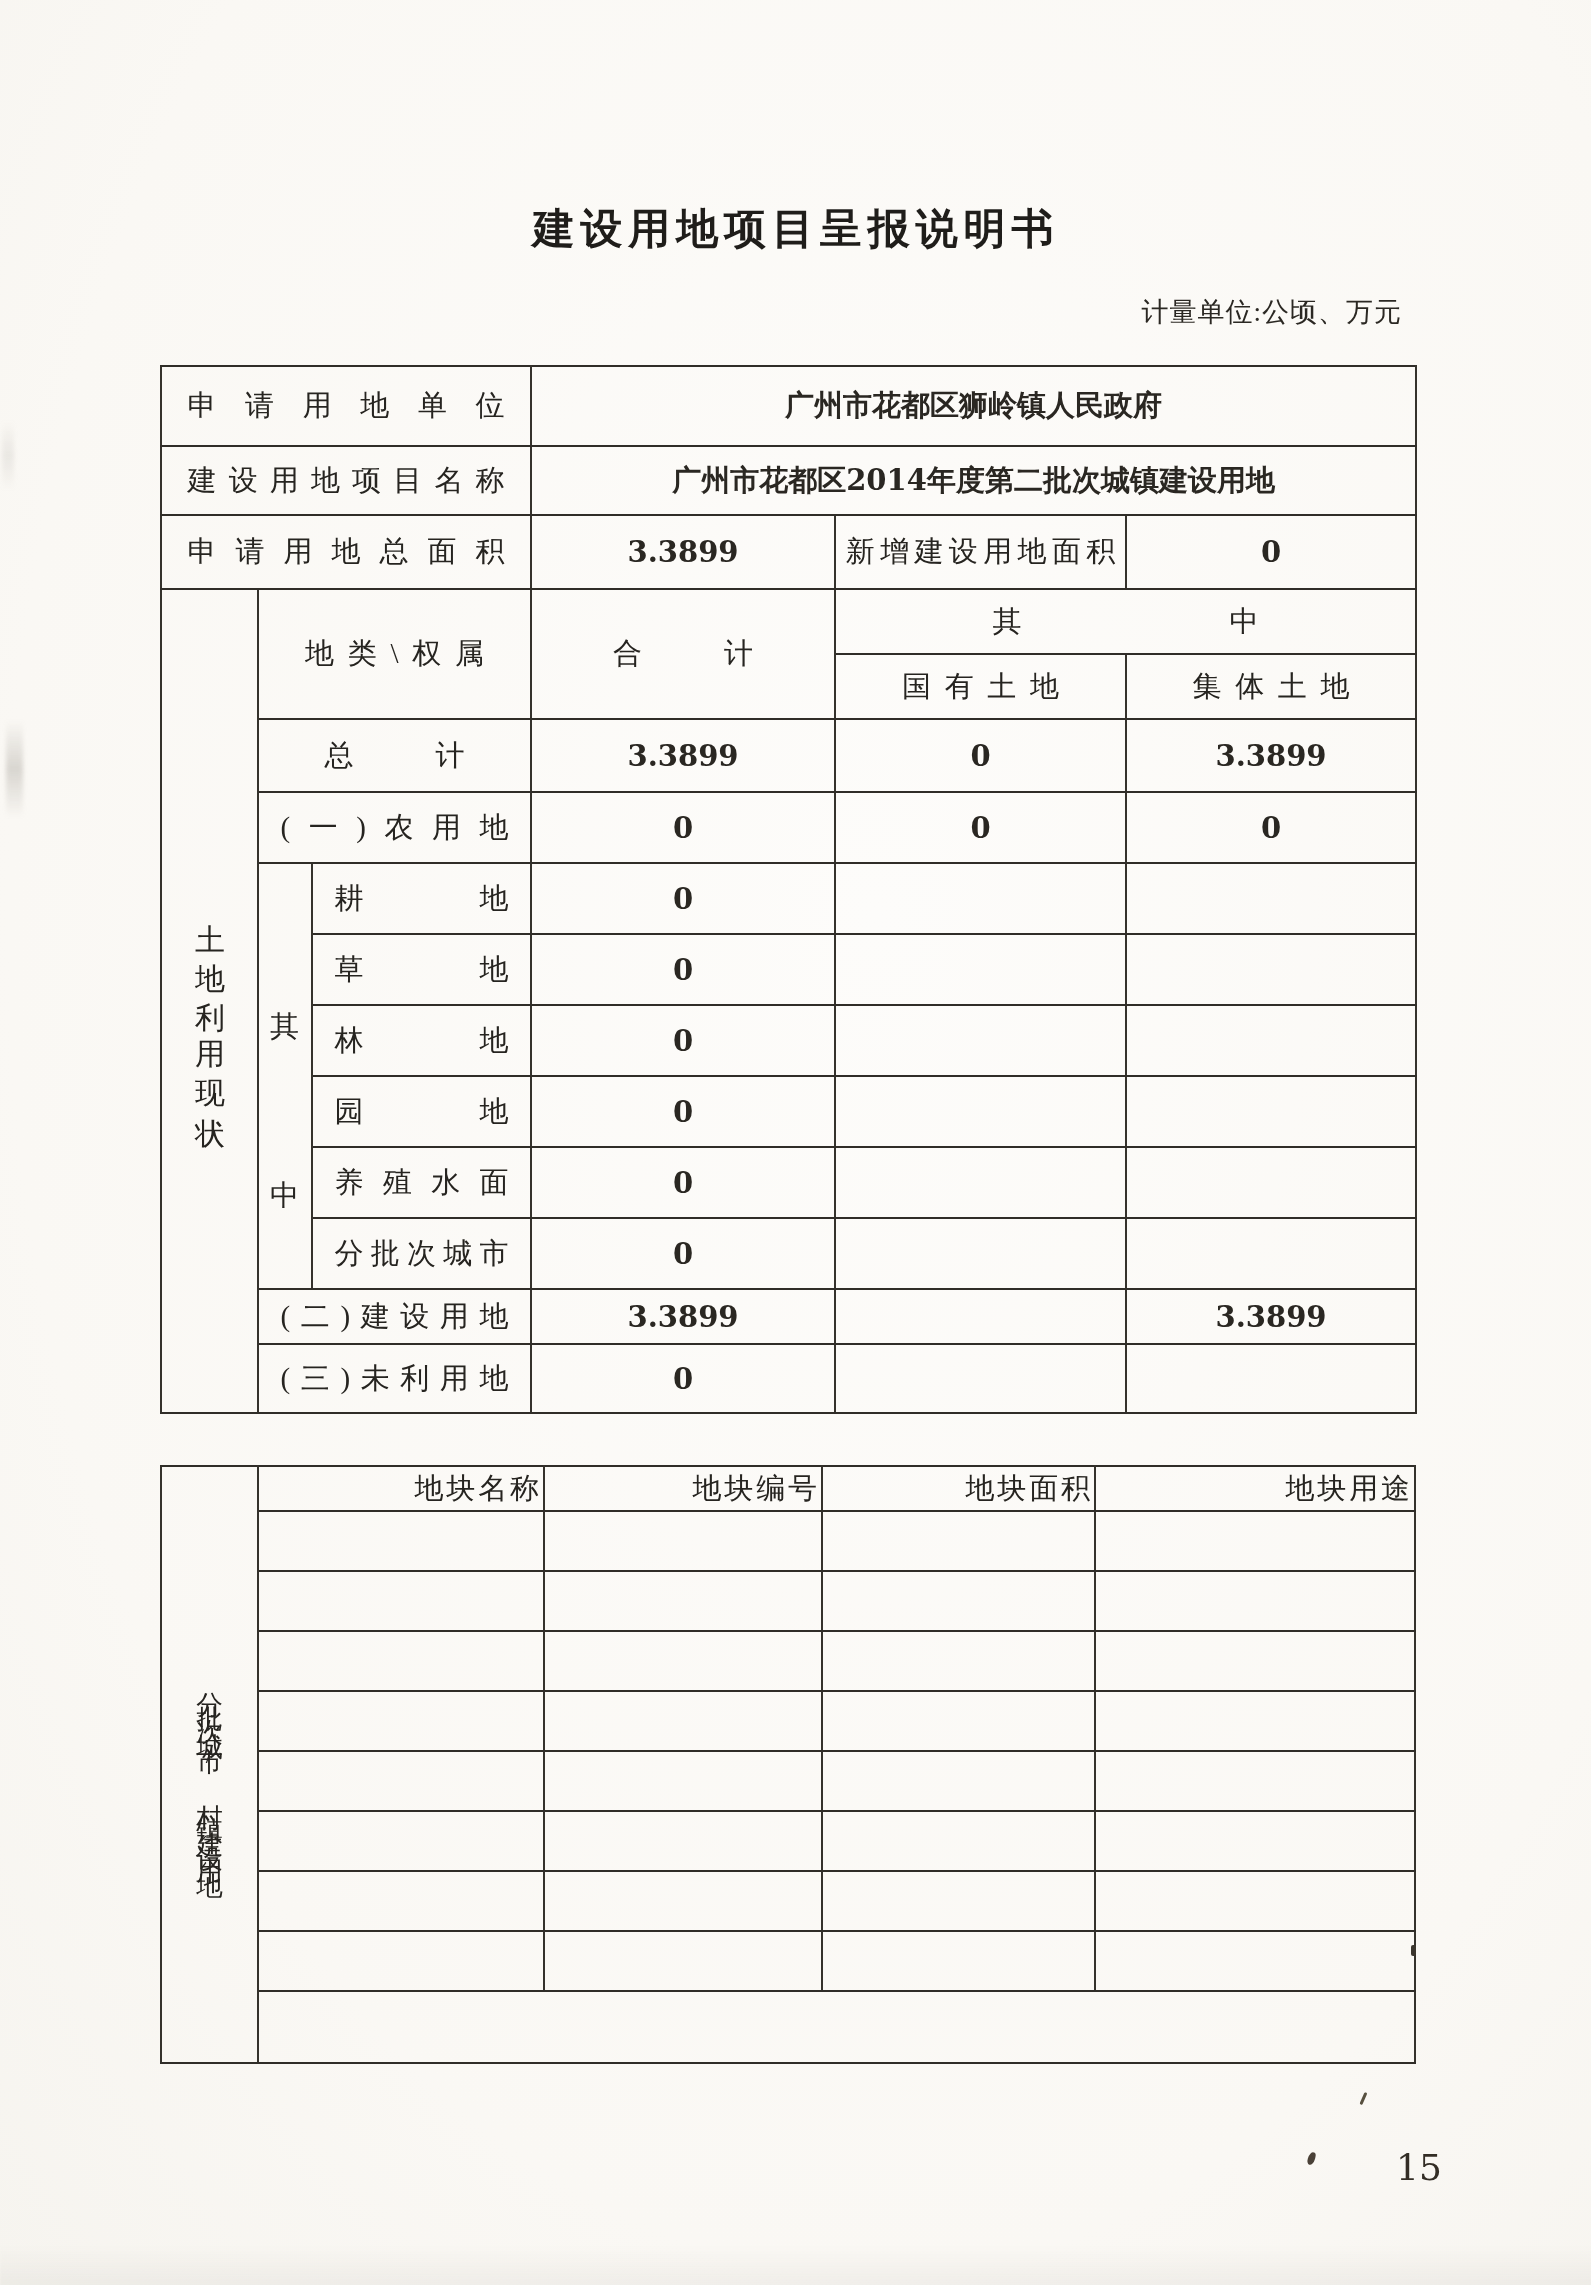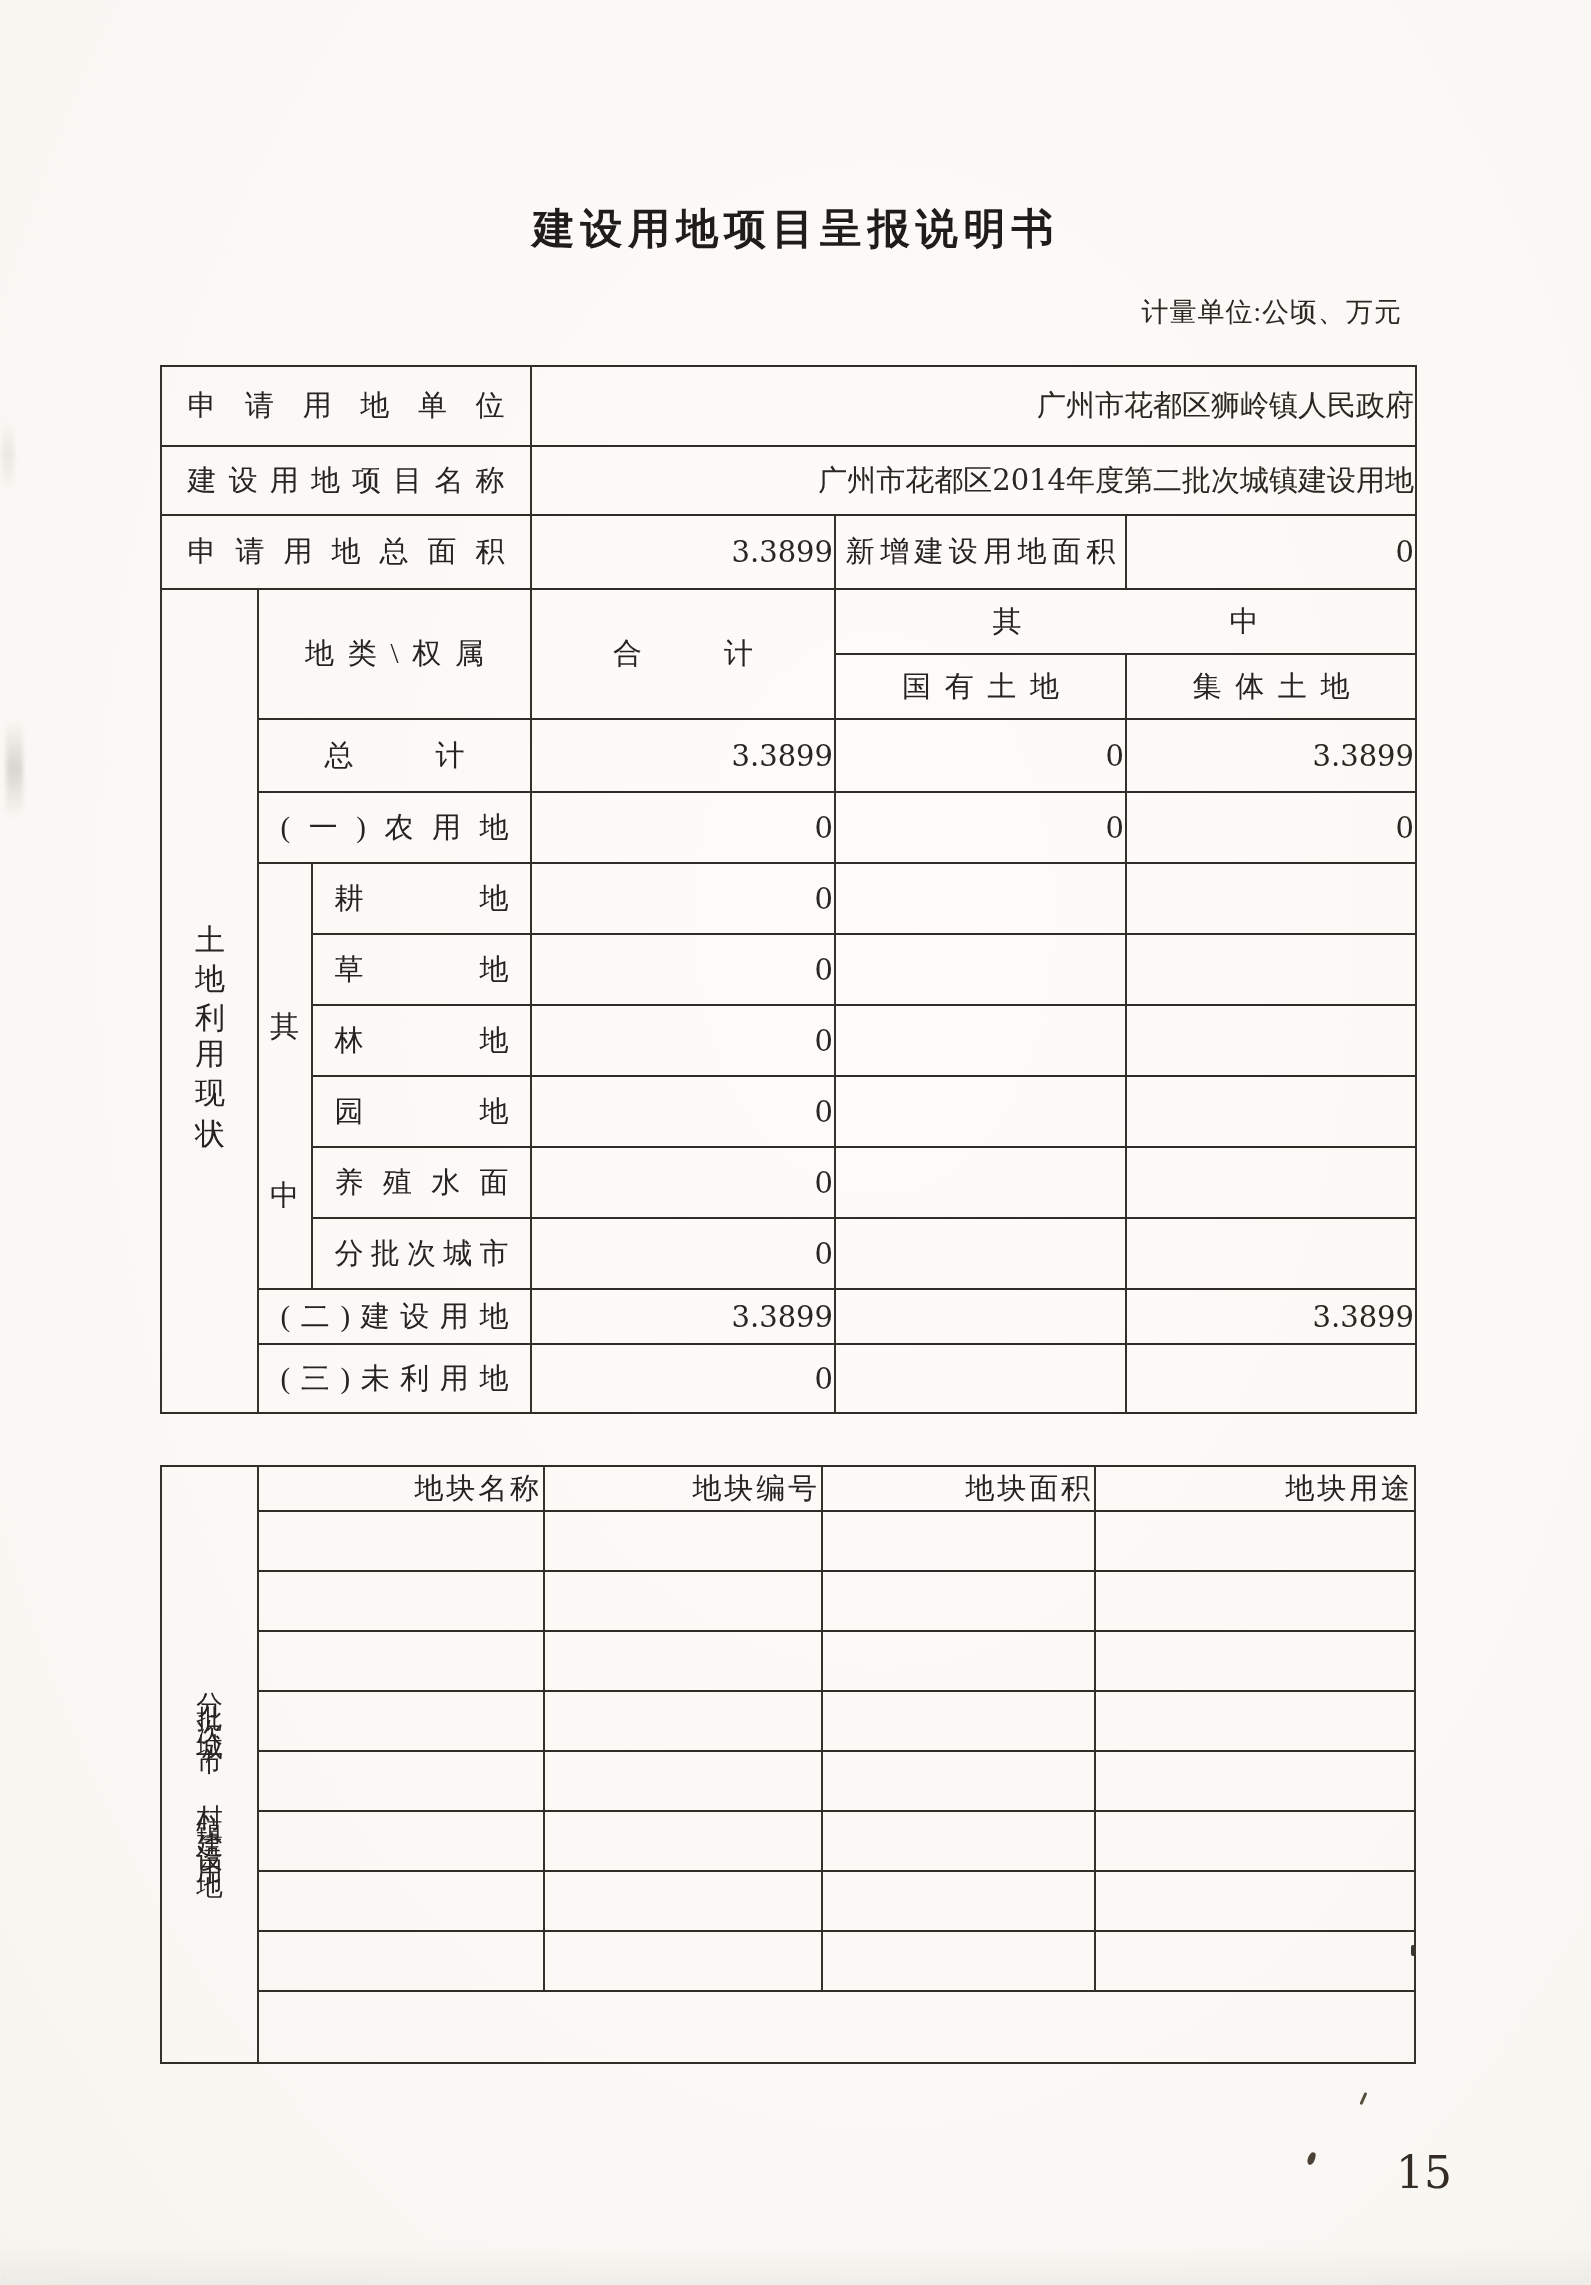--- a/index.html
+++ b/index.html
@@ -39,34 +39,34 @@
 
   .spread{ text-align:justify; text-align-last:justify; padding:0 25.5px; }
   .spread-sm{ text-align:justify; text-align-last:justify; padding:0 21.6px; }
   .spread-xs{ text-align:justify; text-align-last:justify; padding:0 9.8px; font-size:28px; }
   .center{ text-align:center; }
   .g14 span{ letter-spacing:13.7px; margin-right:-13.7px; white-space:nowrap; }
   .g80 span{ letter-spacing:82px; margin-right:-82px; white-space:nowrap; }
   .g210 span{ letter-spacing:208px; margin-right:-208px; white-space:nowrap; }
   .num{
     font-family:"DejaVu Serif","Liberation Serif",serif;
-    font-size:29px; text-align:right; padding-left:1px; color:#2a2722;
+    font-size:29px; text-align:center; padding-left:1px; color:#2a2722;font-weight:bold;
   }
   .vtop{ vertical-align:top; padding-top:2.9px; }
   .vside{ text-align:center; vertical-align:middle; }
   .vside span{
     display:inline-block; writing-mode:vertical-rl; text-orientation:upright;
   }
   .vside-land span{ font-size:30px; letter-spacing:39px; margin-bottom:-39px; }
   .vside-among span{ font-size:29px; letter-spacing:169px; margin-bottom:-169px; }
   .vside-plot span{ font-size:26.5px; letter-spacing:13.7px; margin-bottom:-13.7px; }
   .plot-head{ text-align:right; font-size:27.4px; letter-spacing:2.9px; }
   .page-number{
     position:absolute; left:1396px; top:2147px;
-    font-family:"DejaVu Serif",serif; font-size:44px; color:#332d25;
+    font-family:"DejaVu Serif",serif; font-size:36px; color:#332d25;
   }
   
   .streak{ position:absolute; pointer-events:none; }
   .streak.s1{ left:5.9px; top:720px; width:17.6px; height:98px;
     background:linear-gradient(to bottom, rgba(140,135,126,0), rgba(140,135,126,.30), rgba(140,135,126,0));
     filter:blur(2px); }
   .streak.s2{ left:2px; top:421px; width:11.8px; height:69px;
     background:linear-gradient(to bottom, rgba(150,145,136,0), rgba(150,145,136,.15), rgba(150,145,136,0));
     filter:blur(2px); }
   .streak.s3{ left:0; top:2245px; width:1592px; height:41px;

